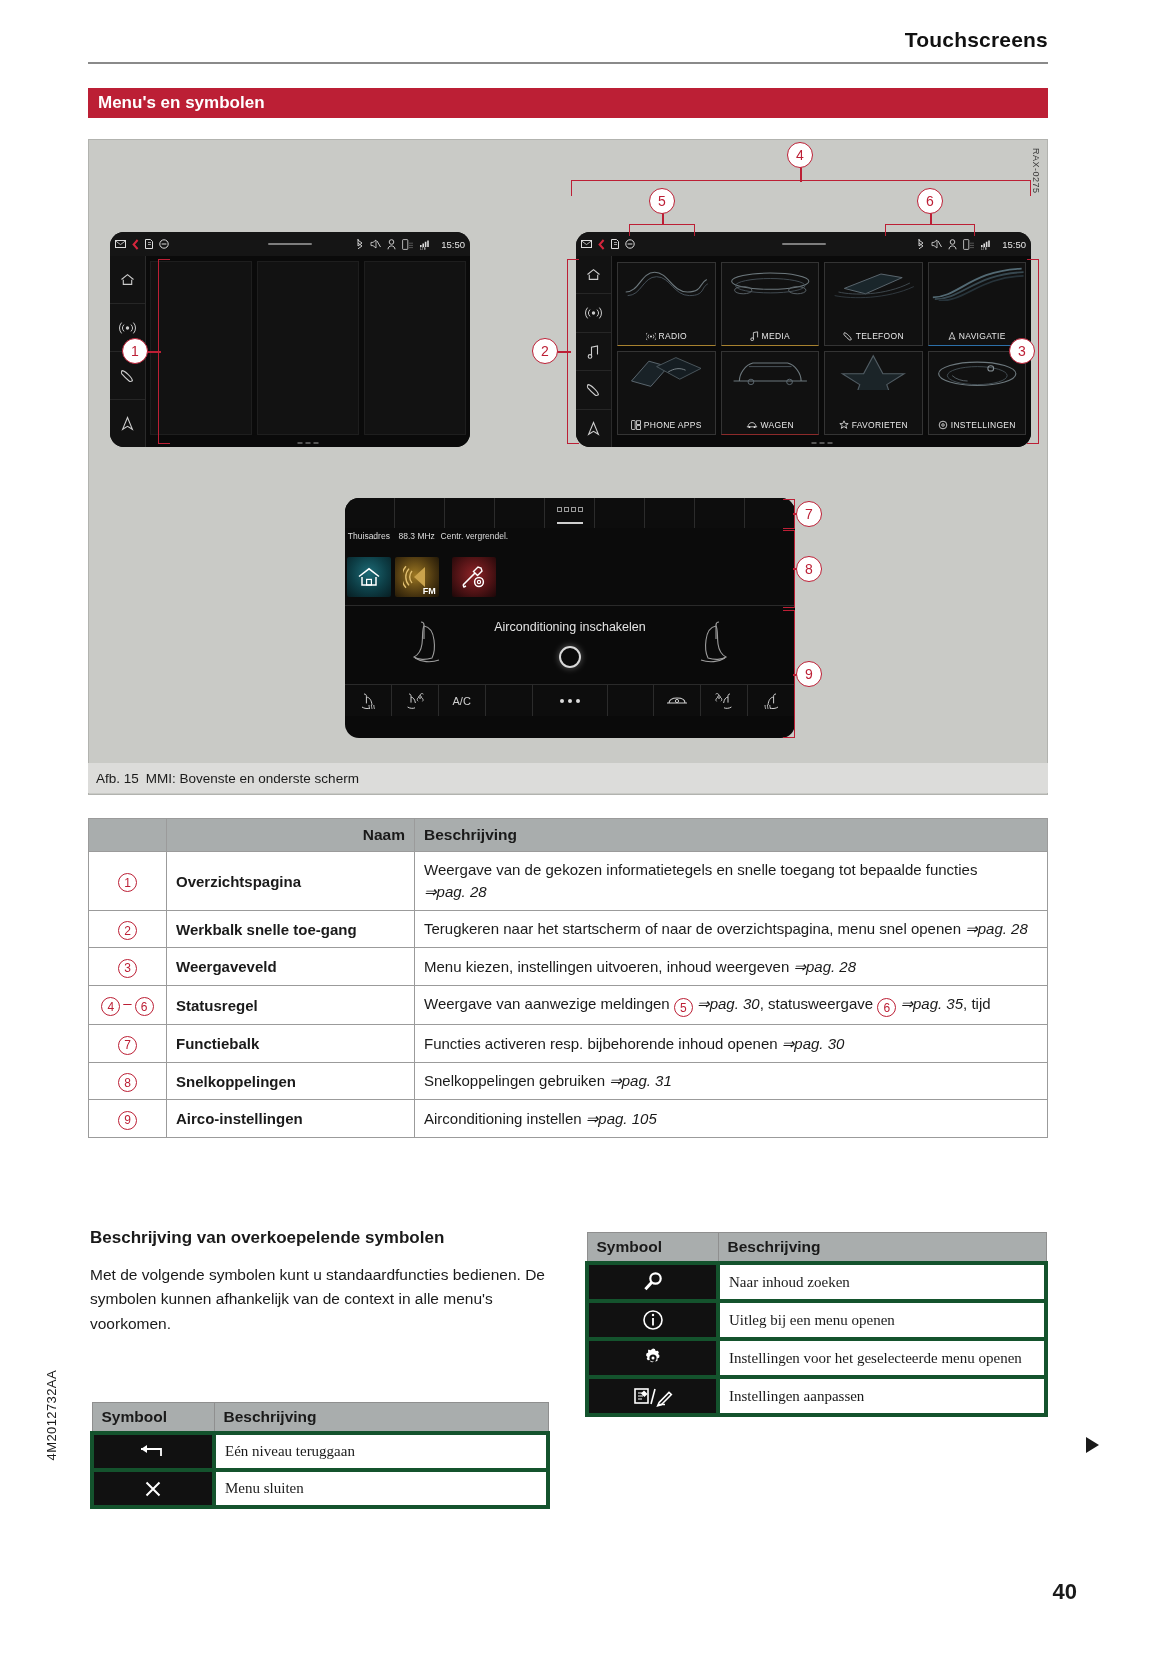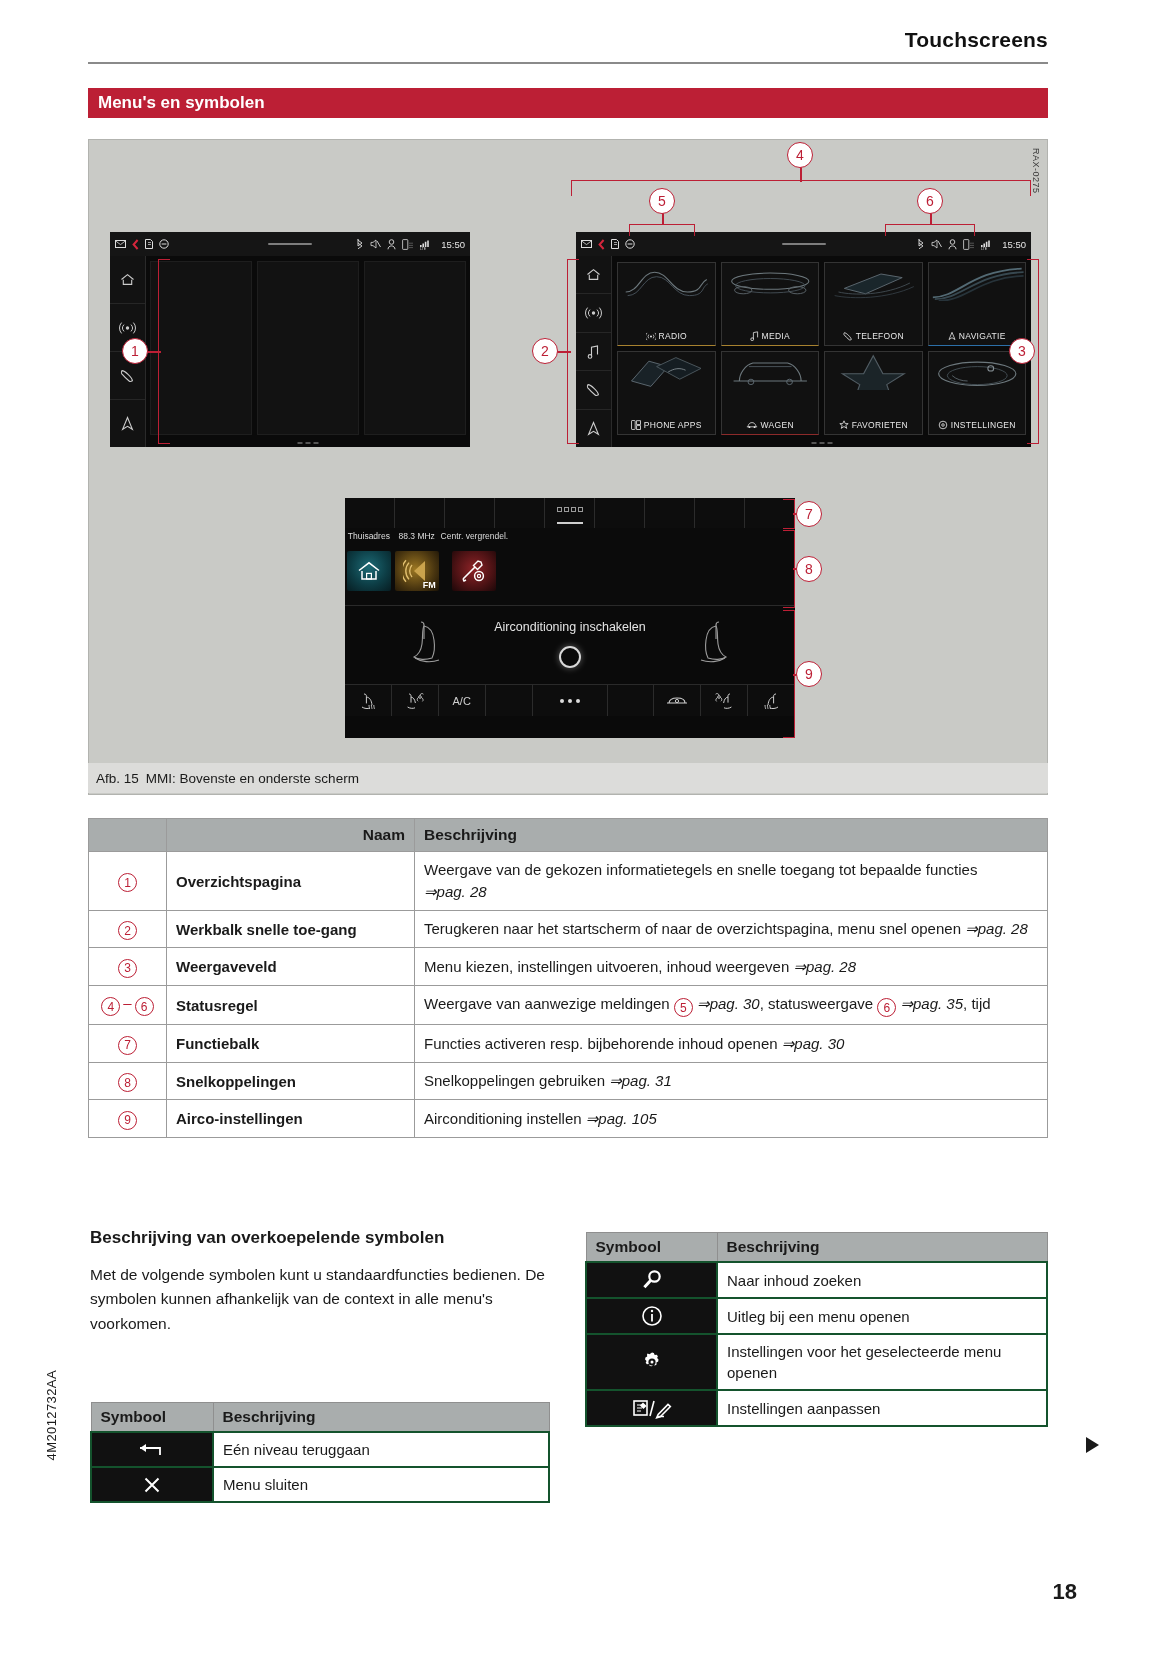--- a/index.html
+++ b/index.html
@@ -65,20 +65,21 @@
     letter-spacing: .5px;
     writing-mode: vertical-rl;
     color: #3a3a3a;
   }
 
   
   .mmi {
     position: absolute;
     background: #0a0a0a;
     overflow: hidden;
+    border-radius: 14px;
   }
   
   .mmi-left  { left: 21px;  top: 92px; width: 360px; height: 215px; }
   
   .mmi-right { left: 487px; top: 92px; width: 455px; height: 215px; }
   
   .mmi-lower { left: 256px; top: 358px; width: 450px; height: 240px; }
 
   
   .statusbar {
@@ -173,21 +174,21 @@
     position: absolute; left: 50%; bottom: 4px; transform: translateX(-50%);
     width: 26px; height: 2px; background: #cfcfcf;
   }
 
   .shortcut-row {
     height: 78px; background: #0b0b0b;
     display: grid; grid-template-columns: repeat(9, 1fr);
     border-bottom: 1px solid #2a2a2a;
     padding-top: 3px;
   }
-  .sc { display: flex; flex-direction: column; align-items: center; gap: 10px; }
+  .sc { display: flex; flex-direction: column; align-items: center; gap: 16px; }
   .sc .sc-label { color: #ddd; font-size: 8.5px; white-space: nowrap; }
   .sc .sc-tile {
     width: 44px; height: 40px; border-radius: 2px;
     display: flex; align-items: center; justify-content: center;
     position: relative; overflow: hidden;
   }
   .sc-tile.teal { background: radial-gradient(circle at 50% 40%, #1d6a75 0%, #0d3e46 55%, #071d22 100%); }
   .sc-tile.gold { background: radial-gradient(circle at 45% 45%, #9c7722 0%, #4a3610 60%, #1a1206 100%); }
   .sc-tile.red  { background: radial-gradient(circle at 50% 45%, #8e2327 0%, #4c1214 60%, #1c0708 100%); }
   .sc-tile svg { display: block; position: relative; z-index: 2; }
@@ -290,21 +291,21 @@
     position: absolute;
     border-collapse: collapse;
     font-size: 15px;
   }
   .tbl-sym-left  { left: 90px;  top: 1402px; width: 460px; }
   .tbl-sym-right { left: 585px; top: 1232px; width: 463px; }
   .tbl-sym th {
     background: #a9adad; font-weight: bold; text-align: left;
     border: 1px solid #8f8f8f; padding: 5px 9px; font-size: 15.5px;
   }
-  .tbl-sym td { border: 2px solid #14532d; padding: 6px 9px; }
+  .tbl-sym td { border: 4px solid #14532d; padding: 6px 9px; font-family: Liberation Serif, serif; }
   .tbl-sym .sym-cell {
     background: #111; width: 122px; text-align: center; padding: 6px 0;
     color: #fff;
   }
   .tbl-sym .sym-cell svg { display: inline-block; vertical-align: middle; }
   .tbl-sym .desc-cell { line-height: 1.4; }
 
   
   .side-code {
     position: absolute; left: 44px; top: 1370px;
@@ -981,13 +982,13 @@
             <path d="M26 19.5h6" stroke="#fff" stroke-width="1.5"></path>
           </svg>
       </td>
       <td class="desc-cell">Instellingen aanpassen</td>
     </tr>
   </tbody>
 </table>
 
 <div class="side-code">4M2012732AA</div>
 <div class="fwd-triangle"></div>
-<div class="page-num">18</div>
+<div class="page-num">40</div>
 
 </body></html>

